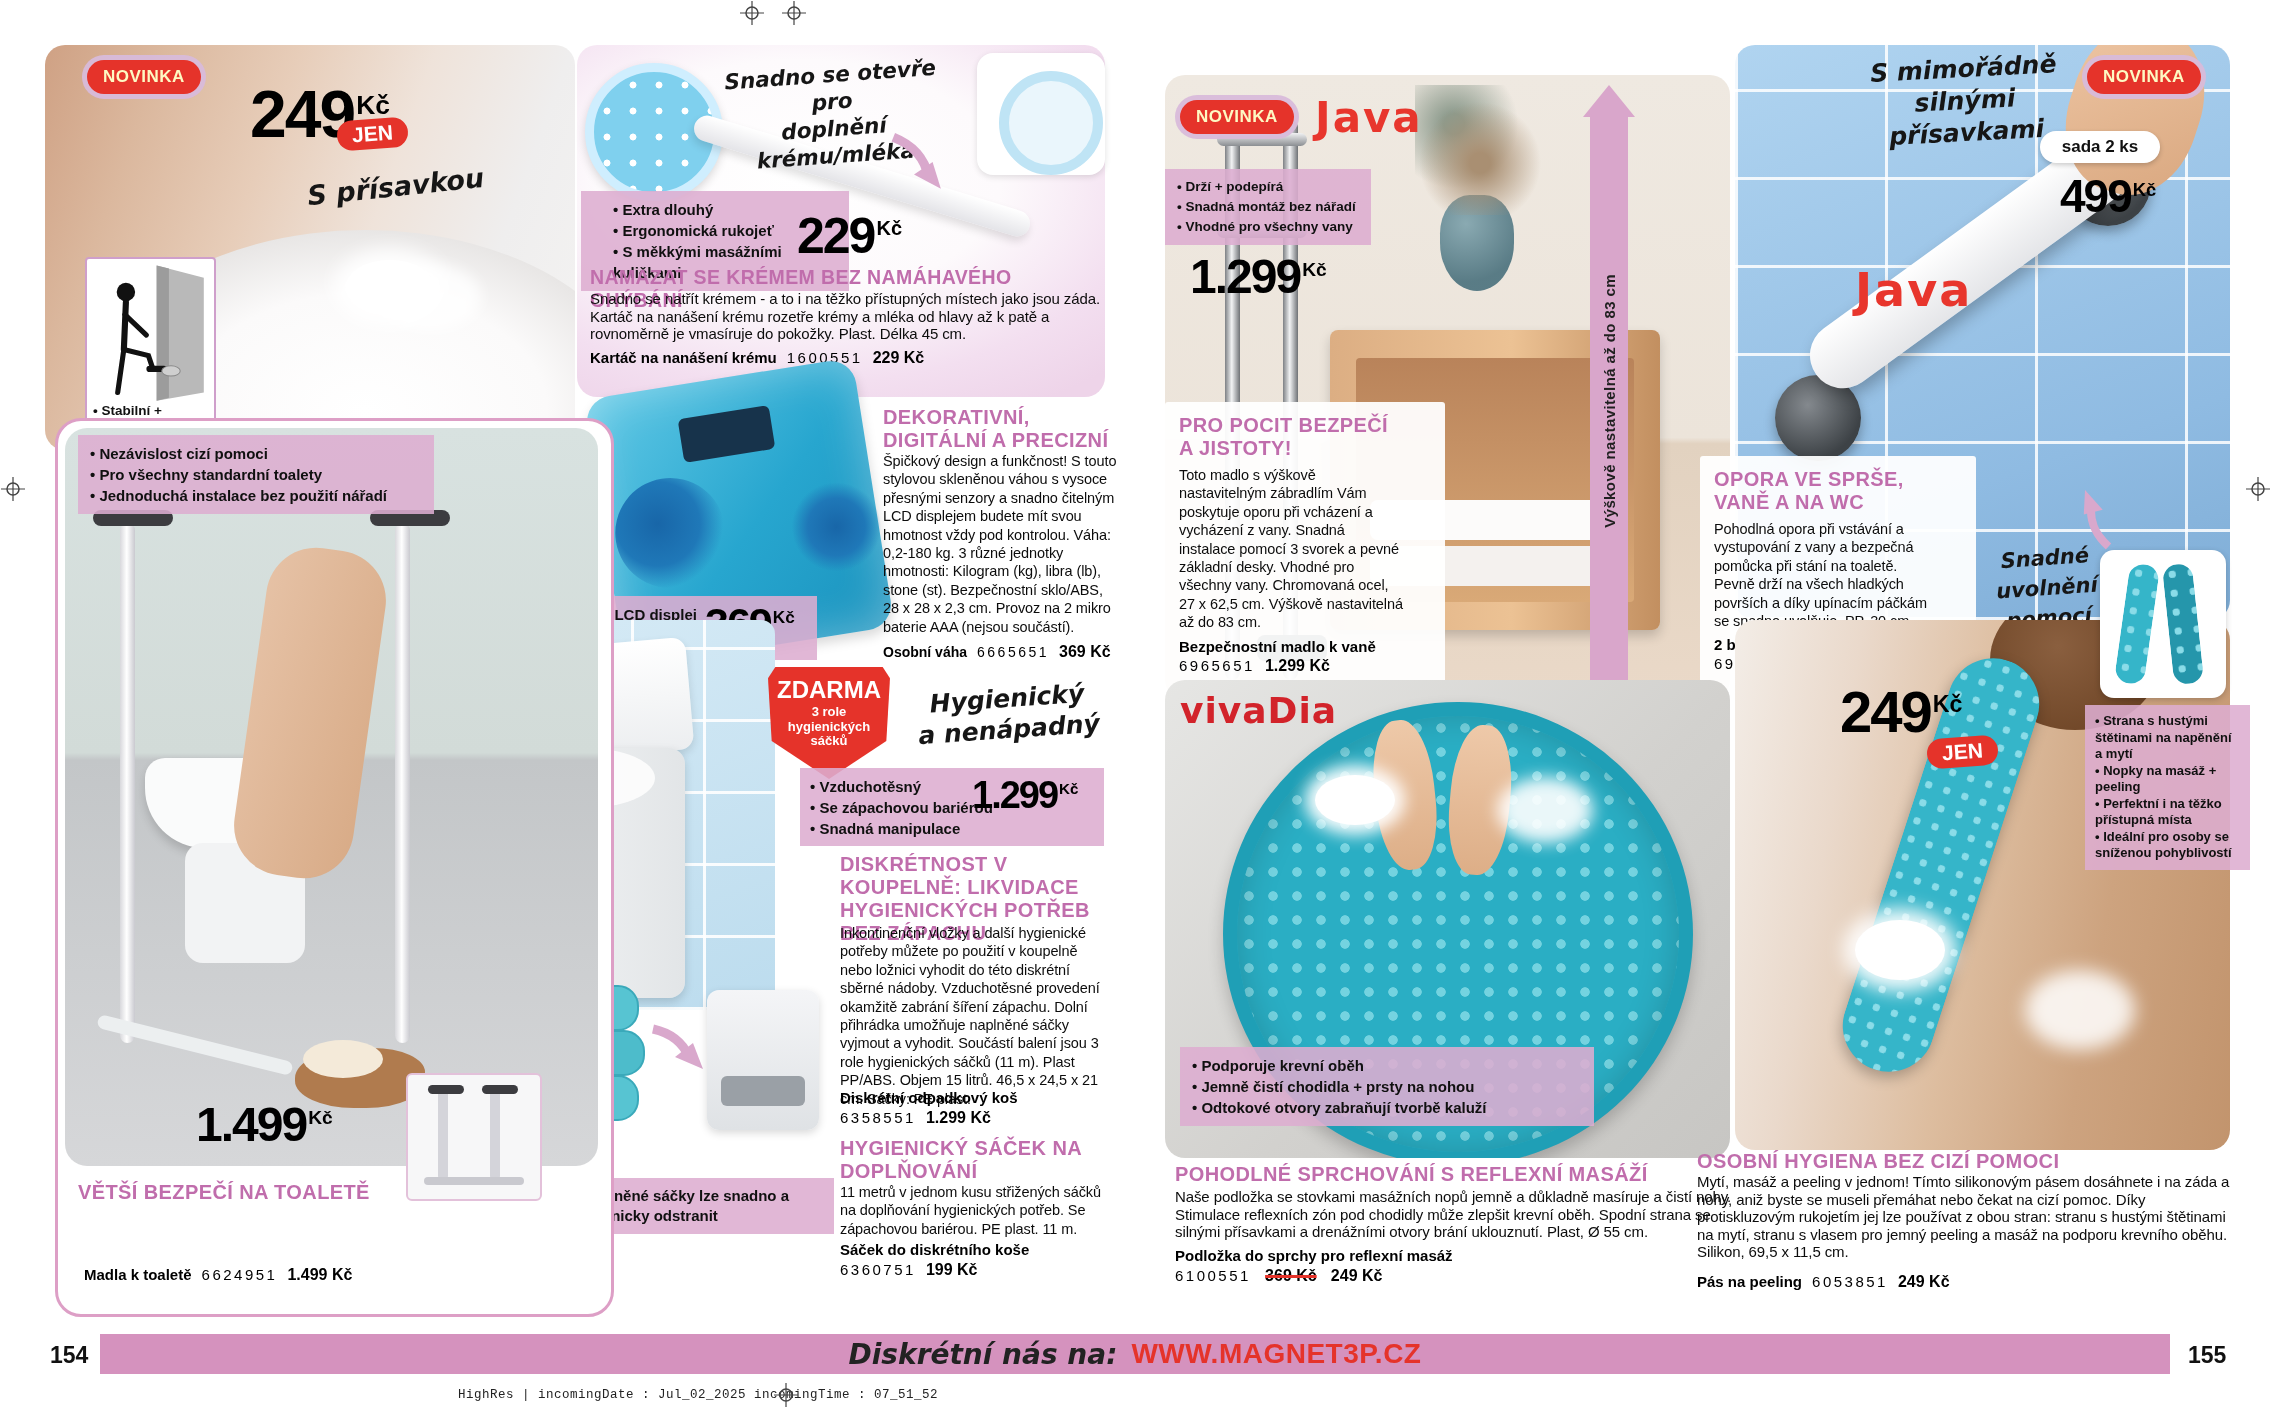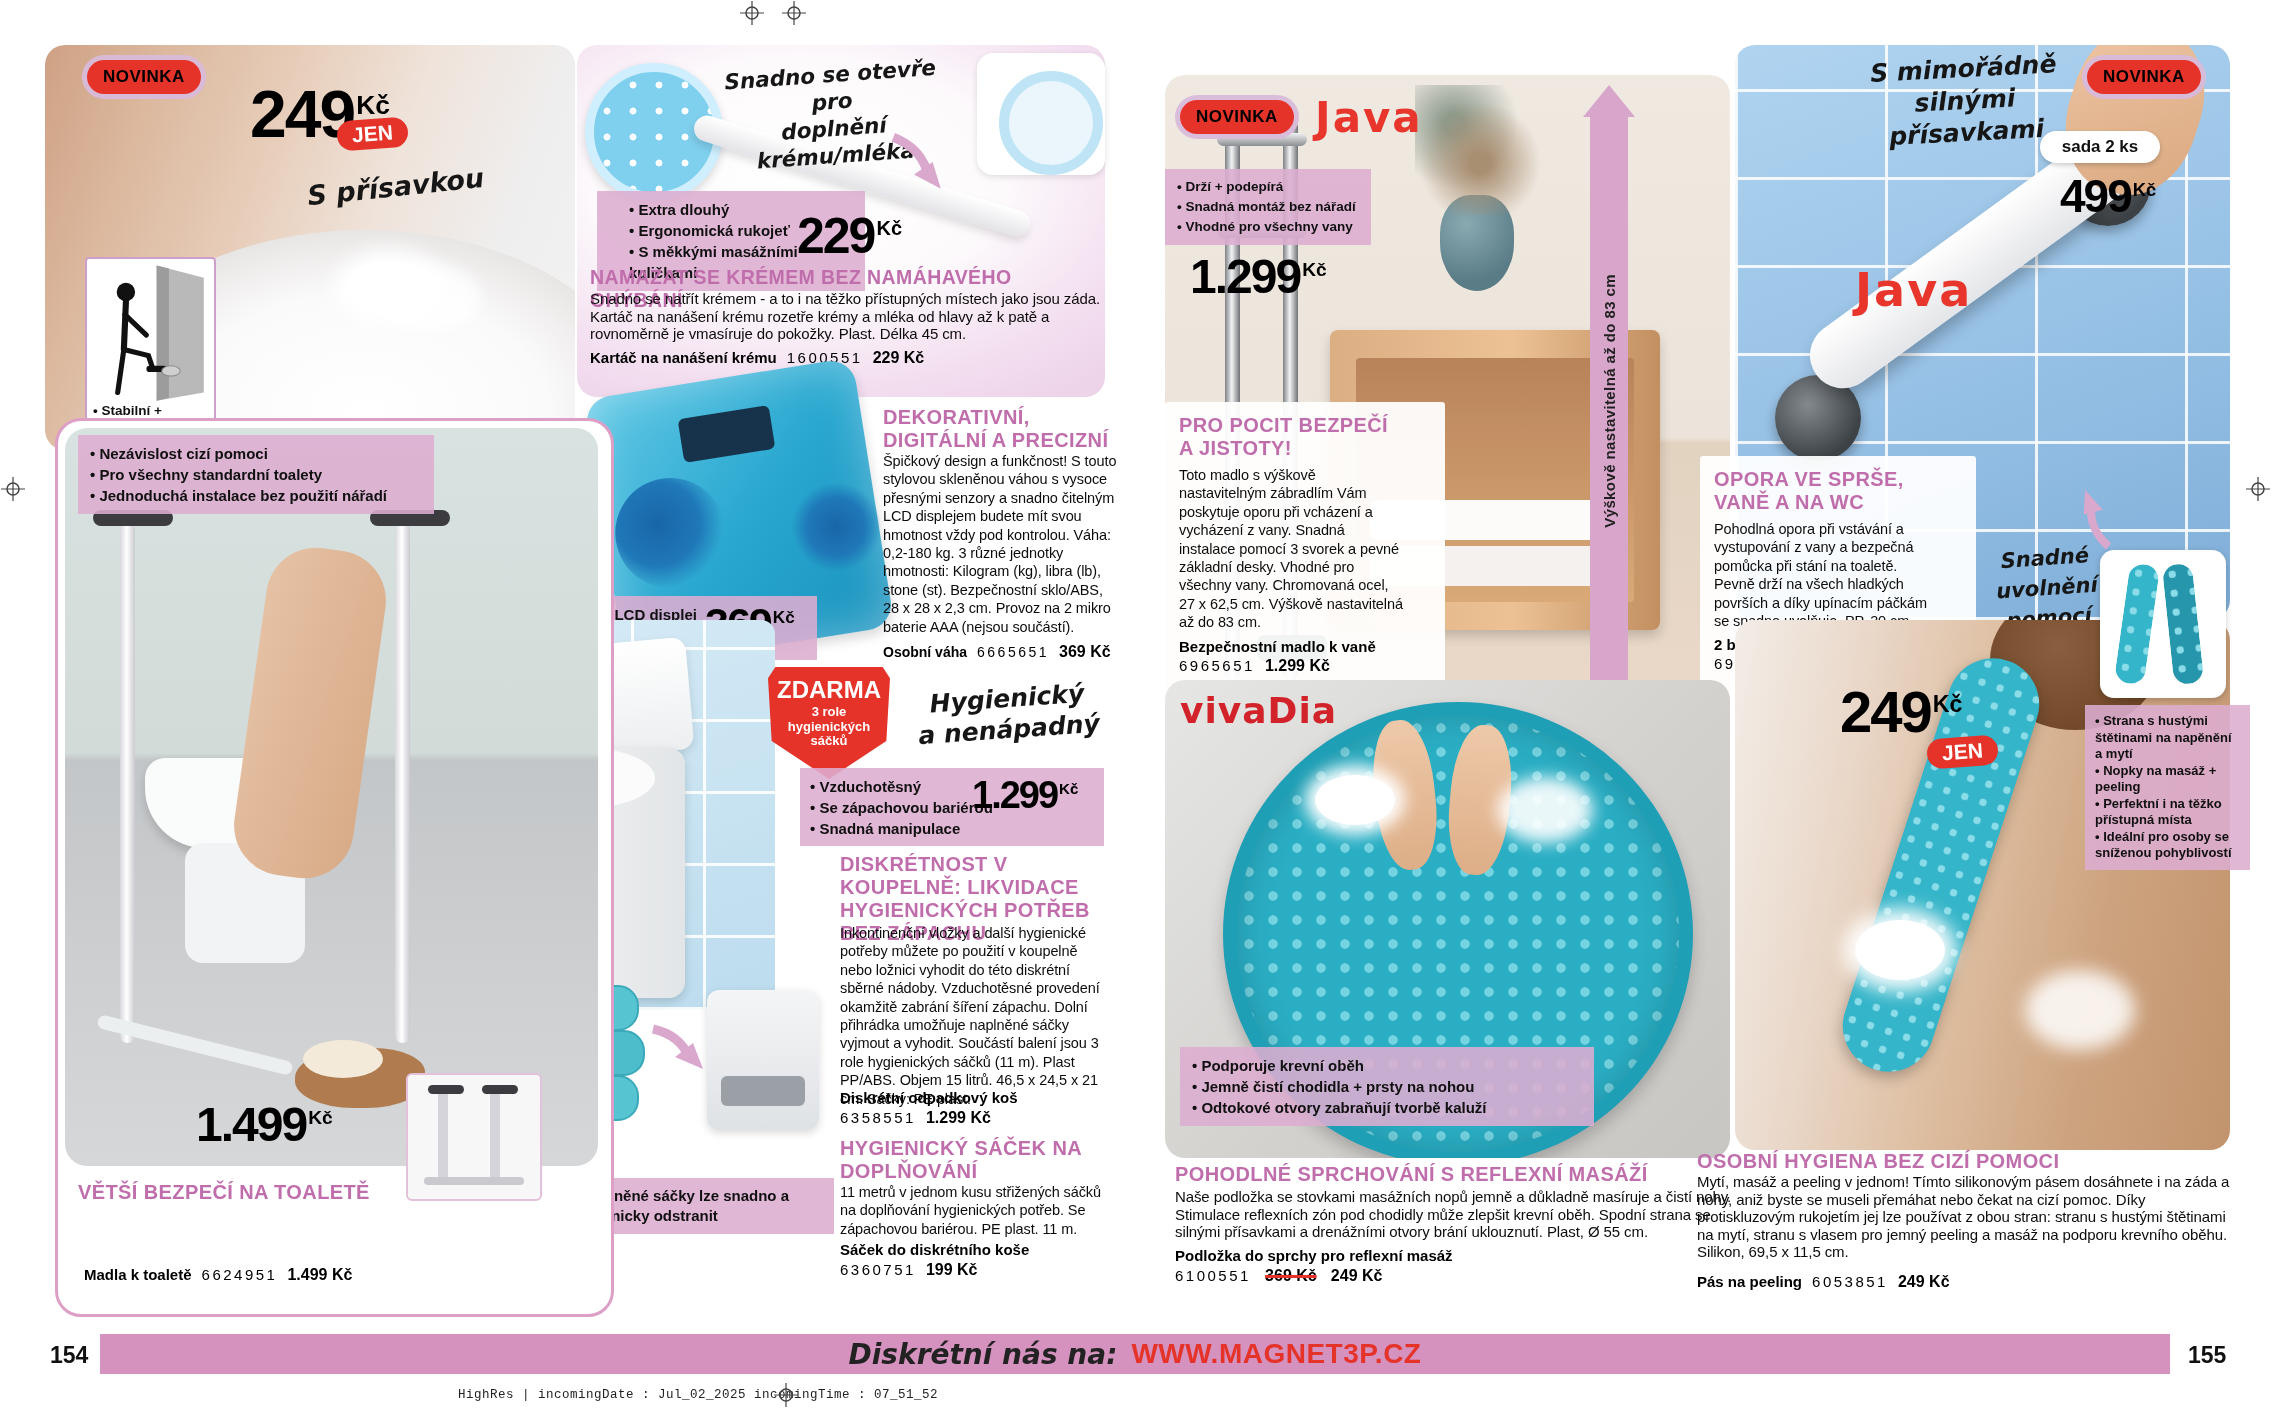--- a/index.html
+++ b/index.html
@@ -13,21 +13,21 @@
   .sm{font-size:14.5px;line-height:18.4px;}
   .order{font-size:15px;color:#000;white-space:nowrap;}
   .order .nm{font-weight:700;}
   .order .cd{letter-spacing:2.5px;margin-left:10px;}
   .order .pr{font-weight:800;margin-left:10px;font-size:16px;}
   .bullets{background:rgba(221,173,208,.88);padding:8px 12px;}
   .bullets .bl{font-size:15px;font-weight:700;line-height:21px;color:#101010;}
   .bullets .bl::before{content:"• ";}
   .price-big{font-weight:800;letter-spacing:-2px;color:#000;line-height:1;}
   .price-big .kc{font-size:.40em;vertical-align:super;letter-spacing:0;margin-left:2px;font-weight:800;}
-  .novinka{background:#e5332a;color:#000000;font-weight:800;font-size:17px;letter-spacing:.5px;
+  .novinka{background:#e5332a;color:#fef9c3;font-weight:800;font-size:17px;letter-spacing:.5px;
            padding:7px 16px;border-radius:19px;box-shadow:0 0 0 5px rgba(216,186,218,.95);display:inline-block;}
   .jen{background:#e5332a;color:#fff;font-weight:800;font-size:21px;padding:3px 15px;border-radius:17px;
        display:inline-block;transform:rotate(-4deg);}
   .java{color:#e8362d;font-weight:800;letter-spacing:2px;font-size:42px;font-family:"DejaVu Sans",sans-serif;line-height:1;}
   .hand{font-style:italic;font-weight:600;font-family:"DejaVu Sans",sans-serif;color:#161616;}
   .wbox{position:absolute;background:rgba(255,255,255,.94);padding:12px 14px;border-radius:3px;}
   .strike{text-decoration:line-through;text-decoration-color:#e5332a;text-decoration-thickness:3px;}
   .red{color:#d8232a;}
   .vribbon{position:absolute;width:38px;background:#d9a6cb;display:flex;align-items:center;justify-content:center;}
   .vribbon:before{content:"";position:absolute;top:-30px;left:-7px;border-left:26px solid transparent;
@@ -103,21 +103,21 @@
          background:linear-gradient(180deg,#ffffff,#e4e4e8);transform:rotate(17deg);box-shadow:0 5px 9px rgba(0,0,0,.12);"></div>
     <div class="abs" style="left:932px;top:8px;width:128px;height:122px;background:#fff;border-radius:16px;box-shadow:0 2px 6px rgba(0,0,0,.12);">
       <div class="abs" style="left:22px;top:18px;width:84px;height:84px;border-radius:50%;border:10px solid #bfe4f5;background:#eaf6fc;"></div>
     </div>
     <div class="abs hand pre" style="left:668px;top:16px;width:240px;font-size:21.5px;line-height:27px;transform:rotate(-4deg);text-align:center;">Snadno se otevře pro
 doplnění krému/mléka</div>
     <svg class="abs" style="left:838px;top:84px;" width="62" height="66" viewBox="0 0 60 60">
       <path d="M10 6 C 30 14, 40 26, 44 44" stroke="#d9a8cc" stroke-width="9" fill="none"></path>
       <polygon points="30,42 56,56 48,30" fill="#d9a8cc"></polygon>
     </svg>
-    <div class="abs bullets" style="left:552px;top:146px;width:224px;padding-left:32px;">
+    <div class="abs bullets" style="left:536px;top:146px;width:224px;padding-left:32px;">
       <div class="bl">Extra dlouhý</div>
       <div class="bl">Ergonomická rukojeť</div>
       <div class="bl">S měkkými masážními kuličkami</div>
     </div>
     <div class="abs price-big" style="left:752px;top:166px;font-size:50px;">
       <span>229</span><span class="kc">Kč</span>
     </div>
     <div class="abs h-pink" style="left:545px;top:221px;width:520px;font-size:19.5px;">NAMAZAT SE KRÉMEM BEZ NAMÁHAVÉHO OHÝBÁNÍ</div>
     <div class="abs body-txt" style="left:545px;top:245px;width:515px;">Snadno se natřít krémem - a to i na těžko přístupných místech jako jsou záda. Kartáč na nanášení krému rozetře krémy a mléka od hlavy až k patě a rovnoměrně je vmasíruje do pokožky. Plast. Délka 45 cm.</div>
     <div class="abs order" style="left:545px;top:304px;">

